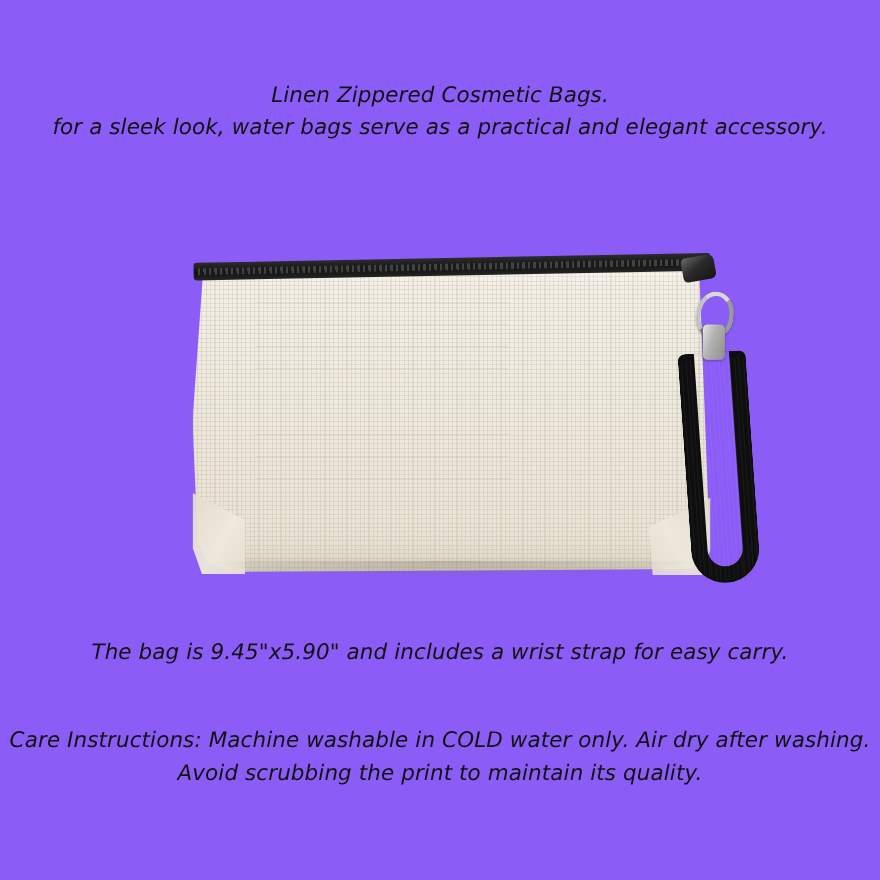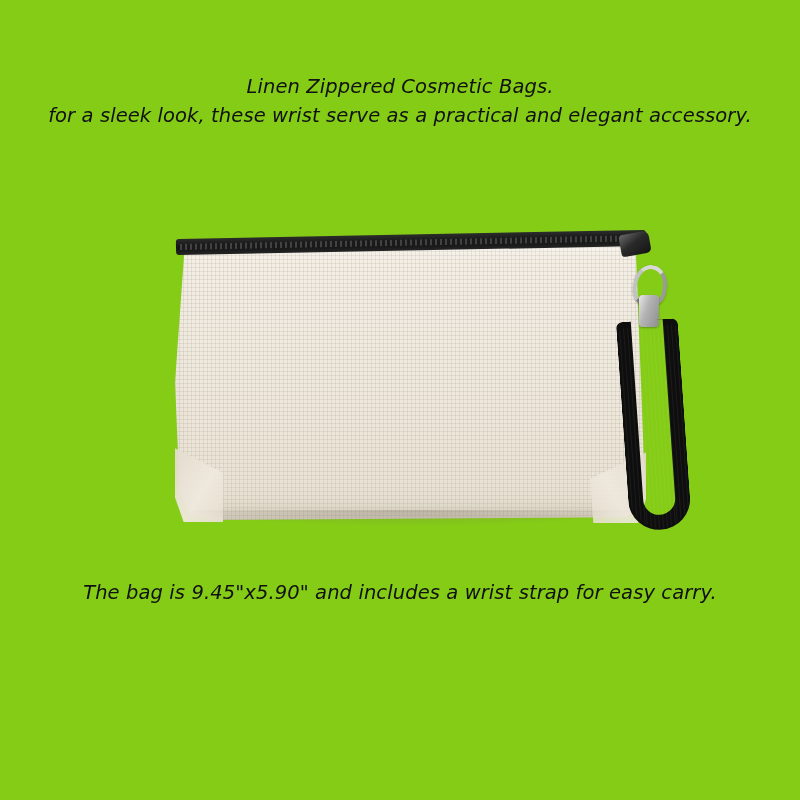--- a/index.html
+++ b/index.html
@@ -11,21 +11,21 @@
     width: 800px;
     height: 800px;
     overflow: hidden;
     font-family: "DejaVu Sans", sans-serif;
     color: #1a1a1a;
   }
   .page {
     position: relative;
     width: 800px;
     height: 800px;
-    background: #84cc16;
+    background: #8b5cf6;
   }
 
   
   .text-block {
     position: absolute;
     width: 100%;
     text-align: center;
     font-family: "DejaVu Sans", sans-serif;
     font-style: italic;
     color: #111111;
@@ -209,21 +209,21 @@
     pointer-events: none;
   }
 </style>
 </head>
 <body>
 
 <div class="page">
 
   <div class="text-block" id="top-description">
     <span class="line">Linen Zippered Cosmetic Bags.</span>
-    <span class="line">for a sleek look, these wrist serve as a practical and elegant accessory.</span>
+    <span class="line">for a sleek look, water bags serve as a practical and elegant accessory.</span>
   </div>
 
   <div id="product-photo">
     <div class="bag-body"></div>
     <div class="bag-fold-left"></div>
     <div class="bag-fold-right"></div>
     <div class="bag-shadow-bottom"></div>
     <div class="zipper-tape"></div>
     <div class="zipper-teeth"></div>
     <div class="zip-slider"></div>
@@ -231,14 +231,18 @@
     <div class="clasp"></div>
     <div class="strap-loop">
       <div class="strap-texture"></div>
     </div>
   </div>
 
   <div class="text-block" id="bottom-description">
     <span class="line">The bag is 9.45"x5.90" and includes a wrist strap for easy carry.</span>
   </div>
 
+  <div class="text-block" id="care-instructions">
+    <span class="line">Care Instructions: Machine washable in COLD water only. Air dry after washing.</span>
+    <span class="line">Avoid scrubbing the print to maintain its quality.</span>
+  </div>
 
 </div>
 
 </body></html>

